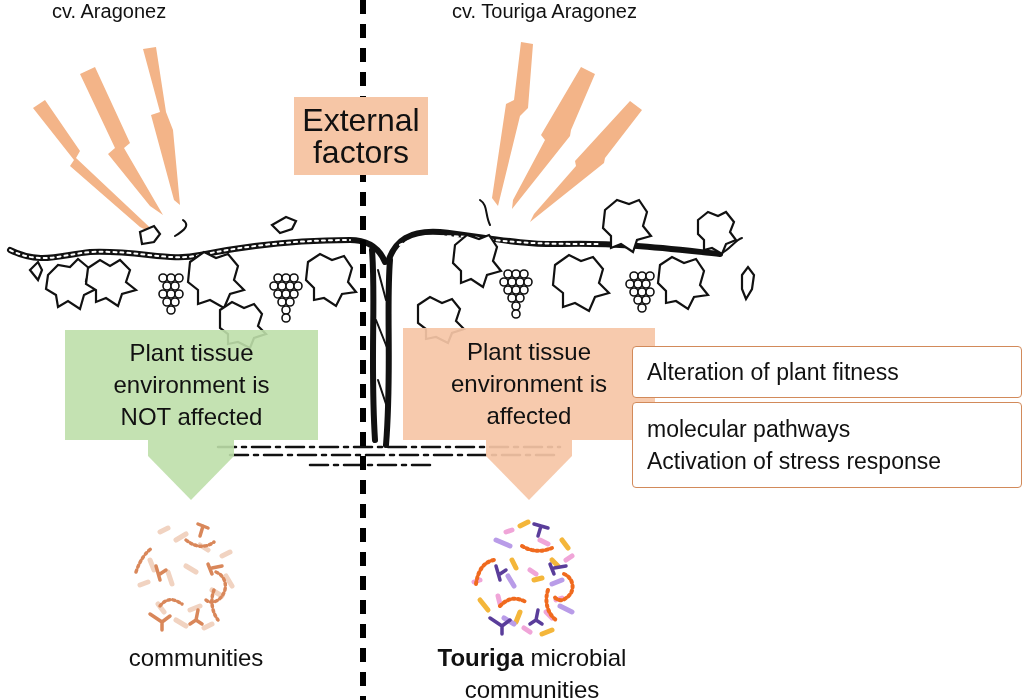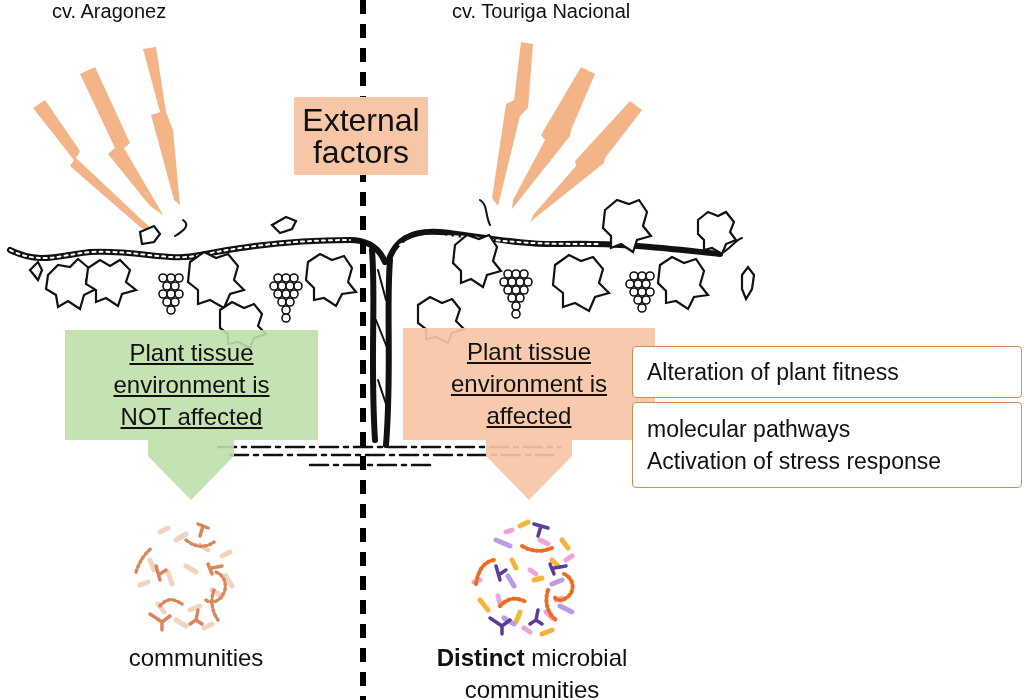--- a/index.html
+++ b/index.html
@@ -6,38 +6,38 @@
   body { width: 1024px; height: 700px; position: relative; overflow: hidden;
          font-family: "Liberation Sans", "DejaVu Sans", sans-serif; color: #111; }
   .abs { position: absolute; }
   .cultivar { font-size: 20px; white-space: nowrap; }
   .divider { left: 360px; top: 0; width: 6px; height: 700px;
              background: repeating-linear-gradient(to bottom, #000 0 14px, transparent 14px 24px); }
   .ext-box { left: 294px; top: 97px; width: 134px; height: 78px; background: #f6c6a6;
              display: flex; align-items: center; justify-content: center; text-align: center;
              font-size: 32px; line-height: 32px; }
   .tissue-box { display: flex; align-items: center; justify-content: center; text-align: center;
-                font-size: 24px; line-height: 32px; text-decoration: underline; }
+                font-size: 24px; line-height: 32px; }
   .tissue-left { left: 65px; top: 330px; width: 253px; height: 110px; background: rgba(190,223,170,0.9); }
   .tissue-right { left: 403px; top: 328px; width: 252px; height: 112px; background: rgba(246,198,166,0.92); }
   .arrow-stem-l { left: 148px; top: 440px; width: 86px; height: 16px; background: rgba(190,223,170,0.9); }
   .arrow-stem-r { left: 486px; top: 440px; width: 86px; height: 16px; background: rgba(246,198,166,0.92); }
   .outcome { border: 1.5px solid #d28a5a; border-radius: 4px; background: #fff;
              font-size: 23px; line-height: 32px; padding: 0 14px; box-sizing: border-box; }
   .outcome-1 { left: 632px; top: 346px; width: 390px; height: 52px; display: flex; align-items: center; }
   .outcome-2 { left: 632px; top: 402px; width: 390px; height: 86px; display: flex; align-items: center; }
   .caption { font-size: 24px; line-height: 32px; text-align: center; white-space: nowrap; }
   .caption b { font-weight: bold; }
   svg { position: absolute; left: 0; top: 0; overflow: visible; }
 </style>
 </head>
 <body>
 
 <div class="abs cultivar" style="left:52px; top:0px;">cv. Aragonez</div>
-<div class="abs cultivar" style="left:452px; top:0px;">cv. Touriga Nacional</div>
+<div class="abs cultivar" style="left:452px; top:0px;">cv. Touriga Aragonez</div>
 
 <svg width="1024" height="700">
   <g fill="#f3b488">
 
     <polygon points="33,108 45,100 80,151 76,158 160,237 140,227 70,166 74,160"></polygon>
     <polygon points="80,74 95,67 130,143 124,148 163,215 150,206 108,154 115,148"></polygon>
     <polygon points="143,49 156,47 166,112 173,130 180,205 174,200 151,115 160,112"></polygon>
 
     <polygon points="521,42 533,44 528,108 520,116 498,206 492,198 506,104 514,100"></polygon>
     <polygon points="581,67 595,74 571,130 570,136 512,209 513,200 545,140 541,135"></polygon>
@@ -262,15 +262,15 @@
       <path d="M490,618 L502,626 L510,620 M502,626 L502,634"></path>
       <path d="M538,610 L536,620 L530,624 M536,620 L542,624"></path>
     </g>
   </g>
 </svg>
 
 <div class="abs caption" style="left:60px; top:642px; width:272px;">
   <div>communities</div>
 </div>
 <div class="abs caption" style="left:396px; top:642px; width:272px;">
-  <div><b>Distinct</b><span> microbial</span></div>
+  <div><b>Touriga</b><span> microbial</span></div>
   <div>communities</div>
 </div>
 
 </body></html>

